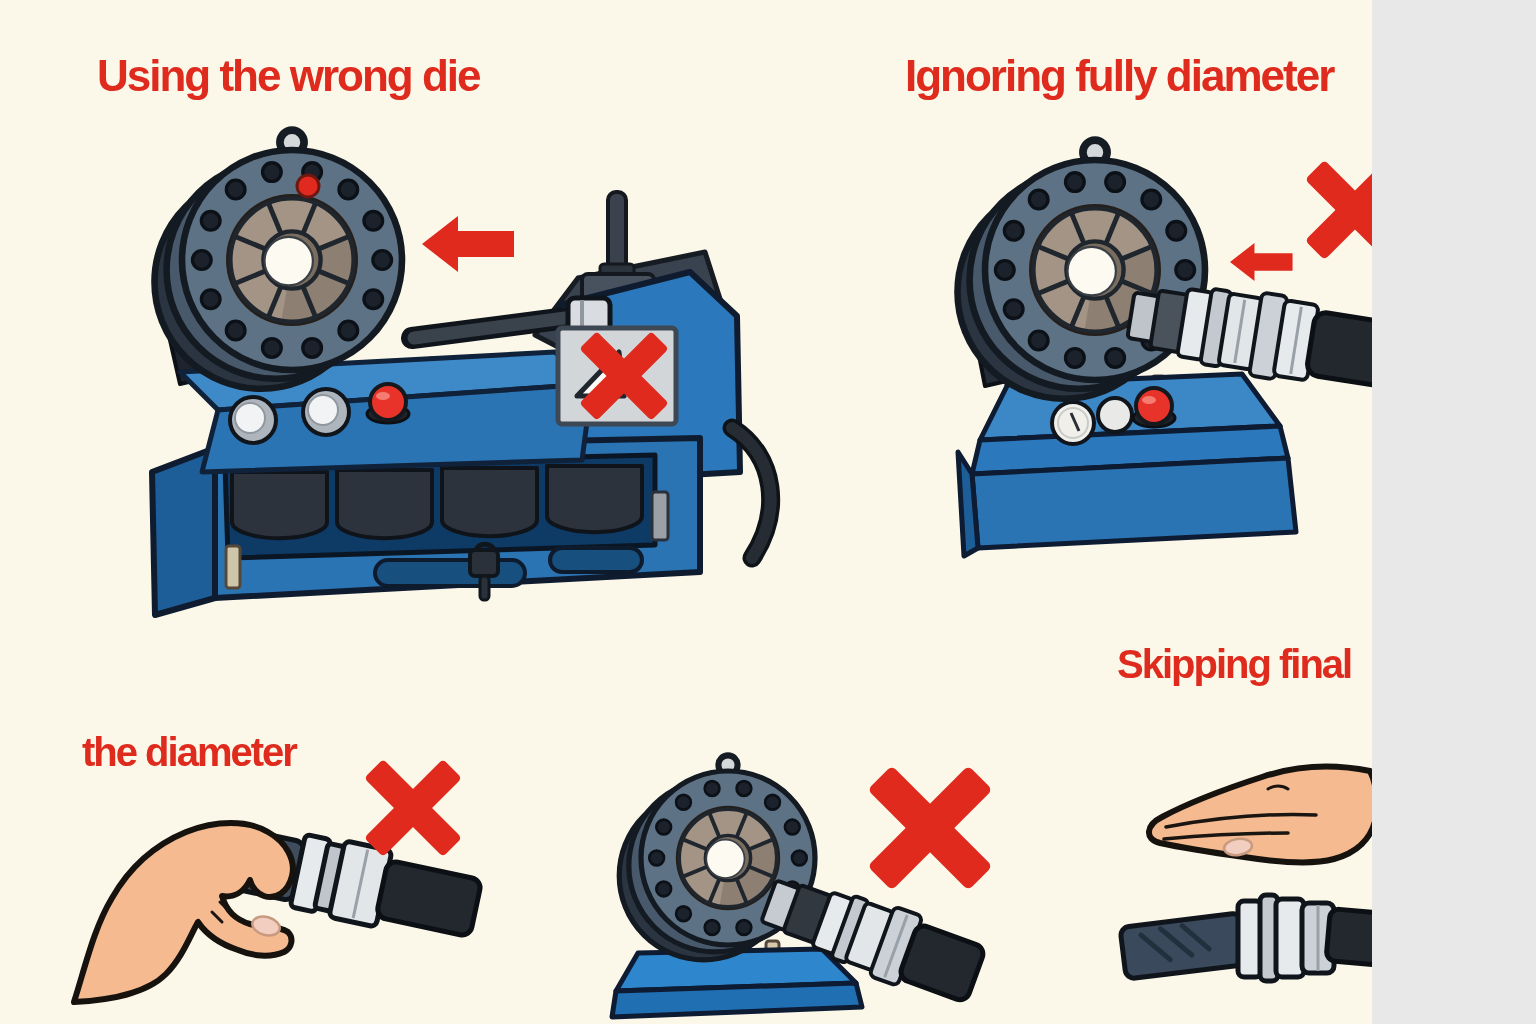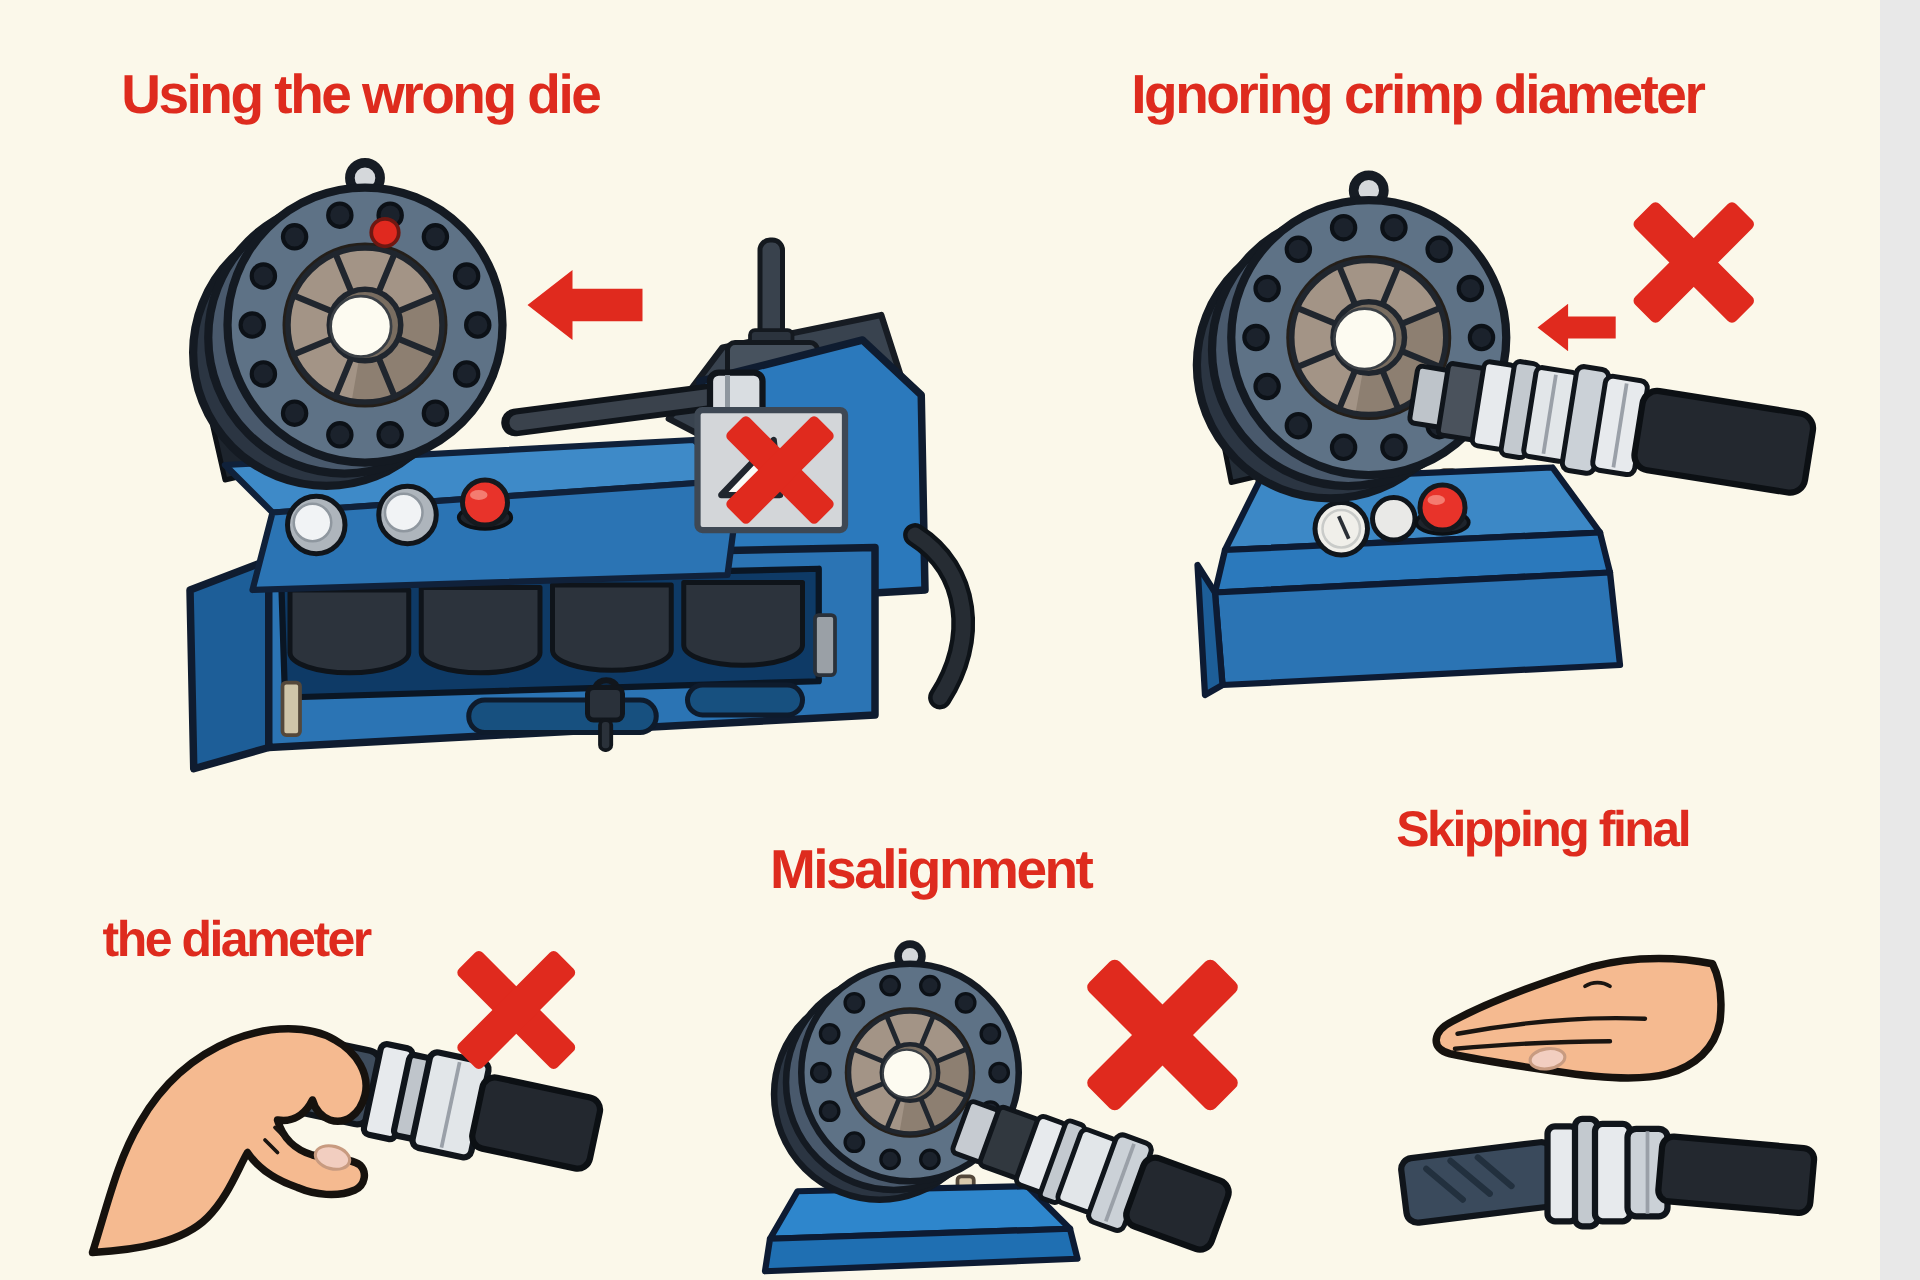--- a/index.html
+++ b/index.html
@@ -1,17 +1,17 @@
 <!DOCTYPE html>
 <html><head>
 <meta charset="utf-8">
 <style>
   html,body{margin:0;padding:0;background:#e8e8e8;}
   #canvas{
-    position:relative;width:1504px;height:1024px;overflow:hidden;
+    position:relative;width:1372px;height:1024px;overflow:hidden;
     background:#FBF8EA;
     font-family:"Liberation Sans",sans-serif;
   }
   .title{
     position:absolute;color:#DE2B1E;font-weight:bold;
     letter-spacing:-2px;white-space:pre;line-height:56px;
   }
   .t-big{font-size:44px;}
   .t-mid{font-size:40px;}
   svg{position:absolute;overflow:visible;}
@@ -80,23 +80,22 @@
       <g id="gauge">
         <circle r="21" fill="#F0EFEA" stroke="#10151B" stroke-width="4"></circle>
         <circle r="15" fill="none" stroke="#C9CBC9" stroke-width="2"></circle>
         <path d="M -2,-10 L 6,8" stroke="#2A2F36" stroke-width="3" fill="none"></path>
       </g>
       <rect id="leg" x="-6" y="0" width="13" height="24" rx="3" fill="#D9C9AC" stroke="#54483B" stroke-width="3"></rect>
     </defs>
   </svg>
 
   <div class="title t-big" style="left:97px;top:48px">Using the wrong die</div>
-  <div class="title t-big" style="left:905px;top:48px">Ignoring crimp diameter</div>
+  <div class="title t-big" style="left:905px;top:48px">Ignoring fully diameter</div>
   <div class="title t-mid" style="left:82px;top:668px"><br><span>the diameter</span></div>
-  <div class="title t-big" style="left:616px;top:668px">Misalignment</div>
   <div class="title t-mid" style="left:1117px;top:636px"><span>Skipping final</span><br></div>
 
   <svg style="left:130px;top:120px" width="630" height="500" viewBox="0 0 630 500">
 
     <polygon points="405,215 448,158 575,132 592,185 560,215 430,228" fill="#39434F" stroke="#171C23" stroke-width="5"></polygon>
 
     <g>
       <rect x="478" y="72" width="18" height="96" rx="8" fill="#39424D" stroke="#14191F" stroke-width="4"></rect>
       <rect x="470" y="144" width="34" height="16" rx="4" fill="#2B333D" stroke="#14191F" stroke-width="3"></rect>
       <rect x="452" y="154" width="72" height="32" rx="6" fill="#47525E" stroke="#14191F" stroke-width="4"></rect>

